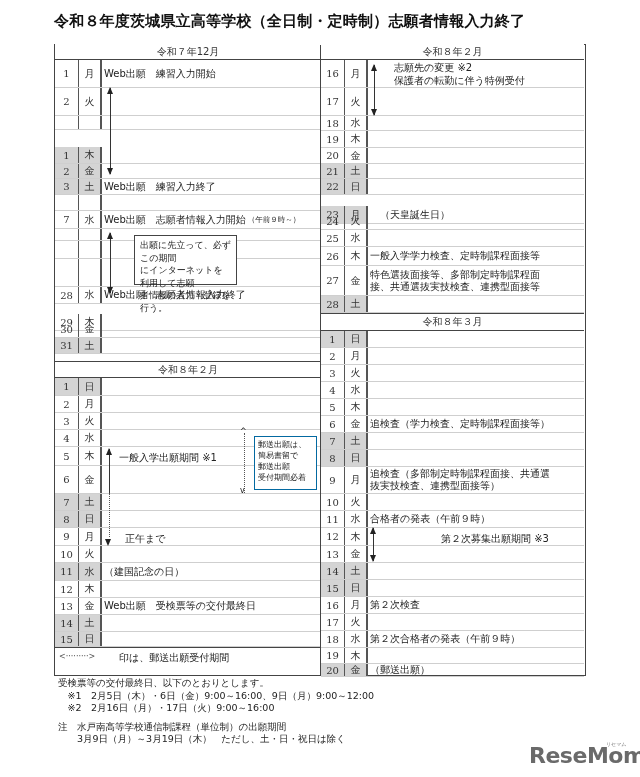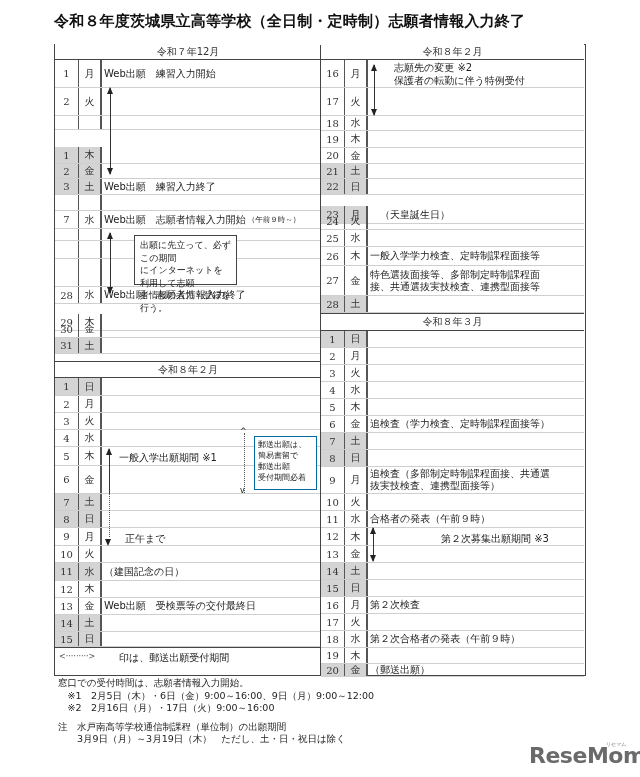--- a/index.html
+++ b/index.html
@@ -407,16 +407,16 @@
 
     <div class="arrow up down" style="left:53px; top:20px; height:50px;"></div>
     <span class="label" style="left:73px; top:16px;">志願先の変更 ※2</span>
     <span class="label" style="left:73px; top:29px;">保護者の転勤に伴う特例受付</span>
 
     <div class="arrow up down" style="left:52px; top:483px; height:33px;"></div>
     <span class="label" style="left:72px; top:487px;margin-left:48px;">第２次募集出願期間 ※3</span>
   </div>
 </div>
 
-<div class="footer" id="footer"><div>窓口での受付時間は、志願者情報入力開始。</div><div>　※1　2月5日（木）・6日（金）9:00～16:00、9日（月）9:00～12:00</div><div>　※2　2月16日（月）・17日（火）9:00～16:00</div><div style="height: 6px;"></div><div>注　水戸南高等学校通信制課程（単位制）の出願期間</div><div>　　3月9日（月）～3月19日（木）　ただし、土・日・祝日は除く</div></div>
+<div class="footer" id="footer"><div>受検票等の交付最終日、以下のとおりとします。</div><div>　※1　2月5日（木）・6日（金）9:00～16:00、9日（月）9:00～12:00</div><div>　※2　2月16日（月）・17日（火）9:00～16:00</div><div style="height: 6px;"></div><div>注　水戸南高等学校通信制課程（単位制）の出願期間</div><div>　　3月9日（月）～3月19日（木）　ただし、土・日・祝日は除く</div></div>
 
 <div class="logo">ReseMom</div>
 <div class="logo-sub">リセマム</div>
 
 </body></html>

